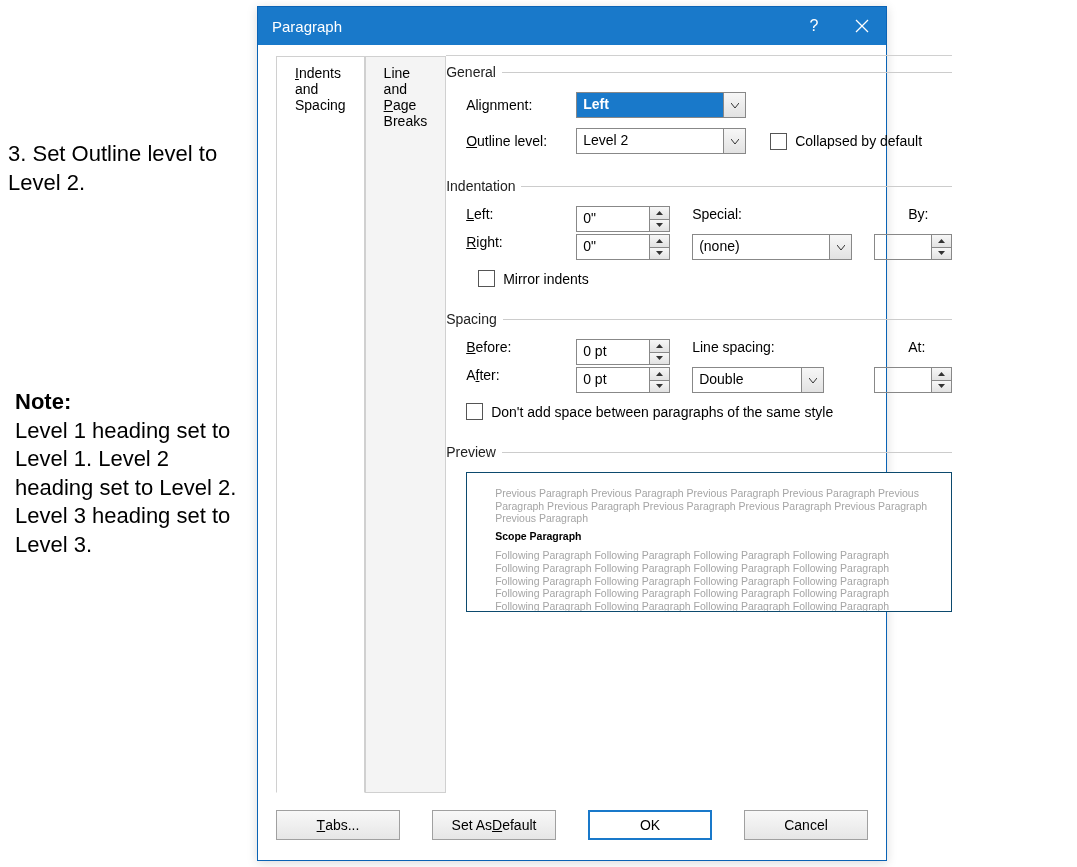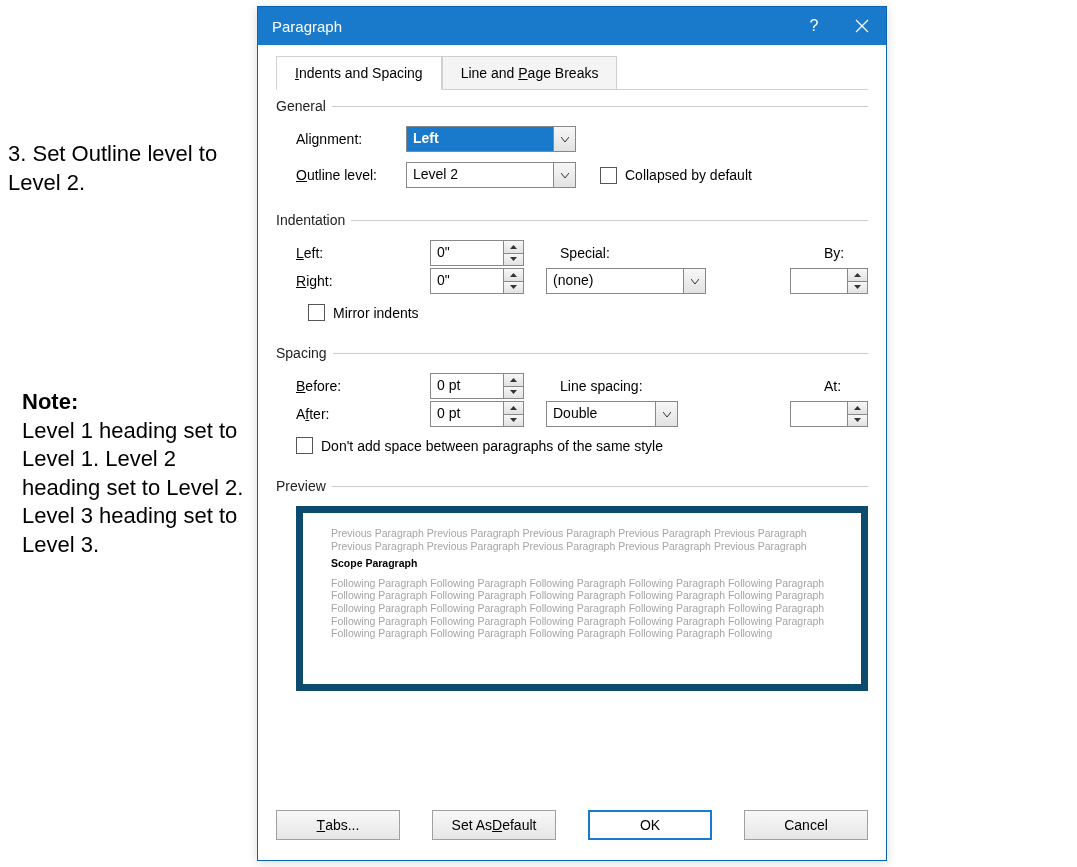--- a/index.html
+++ b/index.html
@@ -11,21 +11,21 @@
     width: 1077px;
     height: 867px;
     position: relative;
   }
   .annotation {
     position: absolute;
     color: #000;
     line-height: 1.3;
   }
   .anno-step { top: 140px; left: 8px; width: 240px; font-size: 22px; }
-  .anno-note { top: 388px; left: 22px; width: 230px; font-size: 22px; }
+  .anno-note { top: 388px; left: 15px; width: 230px; font-size: 22px; }
   .anno-note .note-label { font-weight: bold; }
   .dialog {
     position: absolute;
     top: 6px; left: 257px;
     width: 630px;
     height: 855px;
     border: 1px solid #0a63b5;
     background: #fff;
     display: flex;
     flex-direction: column;
@@ -46,21 +46,21 @@
     display: flex; align-items: center; justify-content: center;
     color: #fff;
     font-size: 16px;
   }
   .title-btn.close { font-size: 18px; }
   .title-btn svg { stroke: #fff; }
   .content {
     flex: 1;
     padding: 10px 18px 0 18px;
     display: flex;
-    flex-direction: column;
+    flex-direction: row;
   }
   .tabs {
     display: flex;
     position: relative;
     margin-bottom: 0;
   }
   .tab {
     padding: 8px 18px 8px 18px;
     border: 1px solid #d0d0d0;
     background: #f4f4f4;
@@ -160,28 +160,28 @@
     flex-direction: column;
   }
   .spin {
     flex: 1;
     background: linear-gradient(#f7f7f7,#e2e2e2);
     display: flex; align-items: center; justify-content: center;
   }
   .spin:first-child { border-bottom: 1px solid #888; }
   .spin svg { width: 7px; height: 4px; }
   .two-col { display: flex; gap: 22px; padding-left: 20px; margin-top: 10px;}
-  .col { display: flex; align-items: center; flex: 1; gap: 24px; }
+  .col { display: flex; flex: 1; }
   .col.right { justify-content: flex-start; }
   .label2 { width: 110px; }
   .label3 { width: 44px; }
   .preview-box {
-    border: 7px solid #0c4a6e;
-    background: #fff;
-    height: 185px;
+    border: 1px solid #0c4a6e;
+    background: #fff;
+    height: 140px;
     padding: 14px 16px 8px 28px;
     font-size: 10.5px;
     color: #a5a5a5;
     line-height: 1.2;
     overflow: hidden;
   }
   .preview-box .scope {
     color: #000;
     font-weight: bold;
     margin: 5px 0 7px 0;

